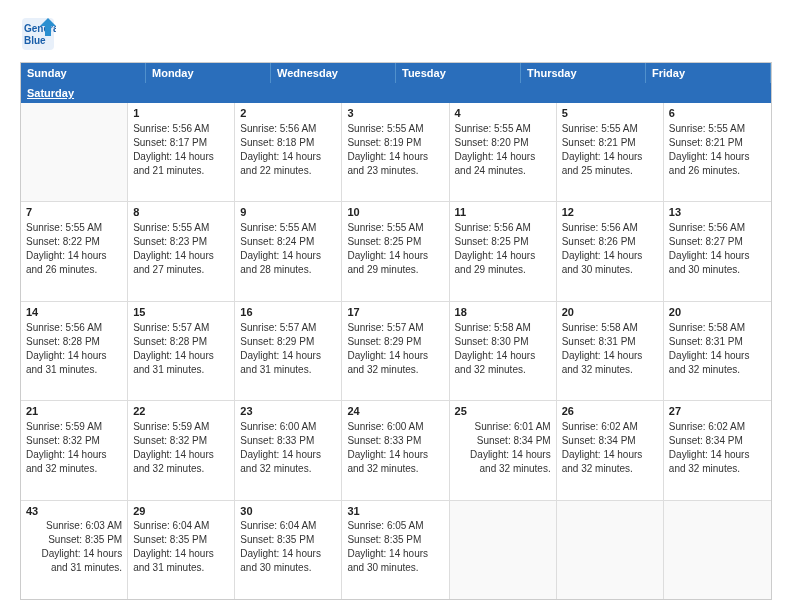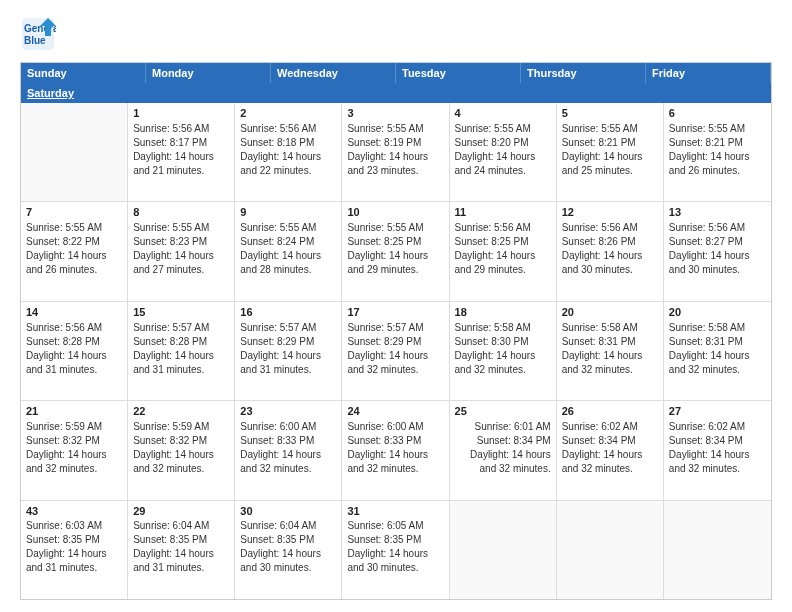--- a/index.html
+++ b/index.html
@@ -319,21 +319,21 @@
             <span class="day-num">27</span>
             <div class="cell-text" style="white-space: pre-line;">Sunrise: 6:02 AM
 Sunset: 8:34 PM
 Daylight: 14 hours
 and 32 minutes.</div>
           </div>
         </div>
         <div class="cal-row">
           <div class="cal-cell">
             <span class="day-num">43</span>
-            <div class="cell-text" style="white-space: pre-line;">Sunrise: 6:03 AM
+            <div class="cell-text" style="white-space: pre-line; text-align: right;">Sunrise: 6:03 AM
 Sunset: 8:35 PM
 Daylight: 14 hours
 and 31 minutes.</div>
           </div>
           <div class="cal-cell">
             <span class="day-num">29</span>
             <div class="cell-text" style="white-space: pre-line;">Sunrise: 6:04 AM
 Sunset: 8:35 PM
 Daylight: 14 hours
 and 31 minutes.</div>

